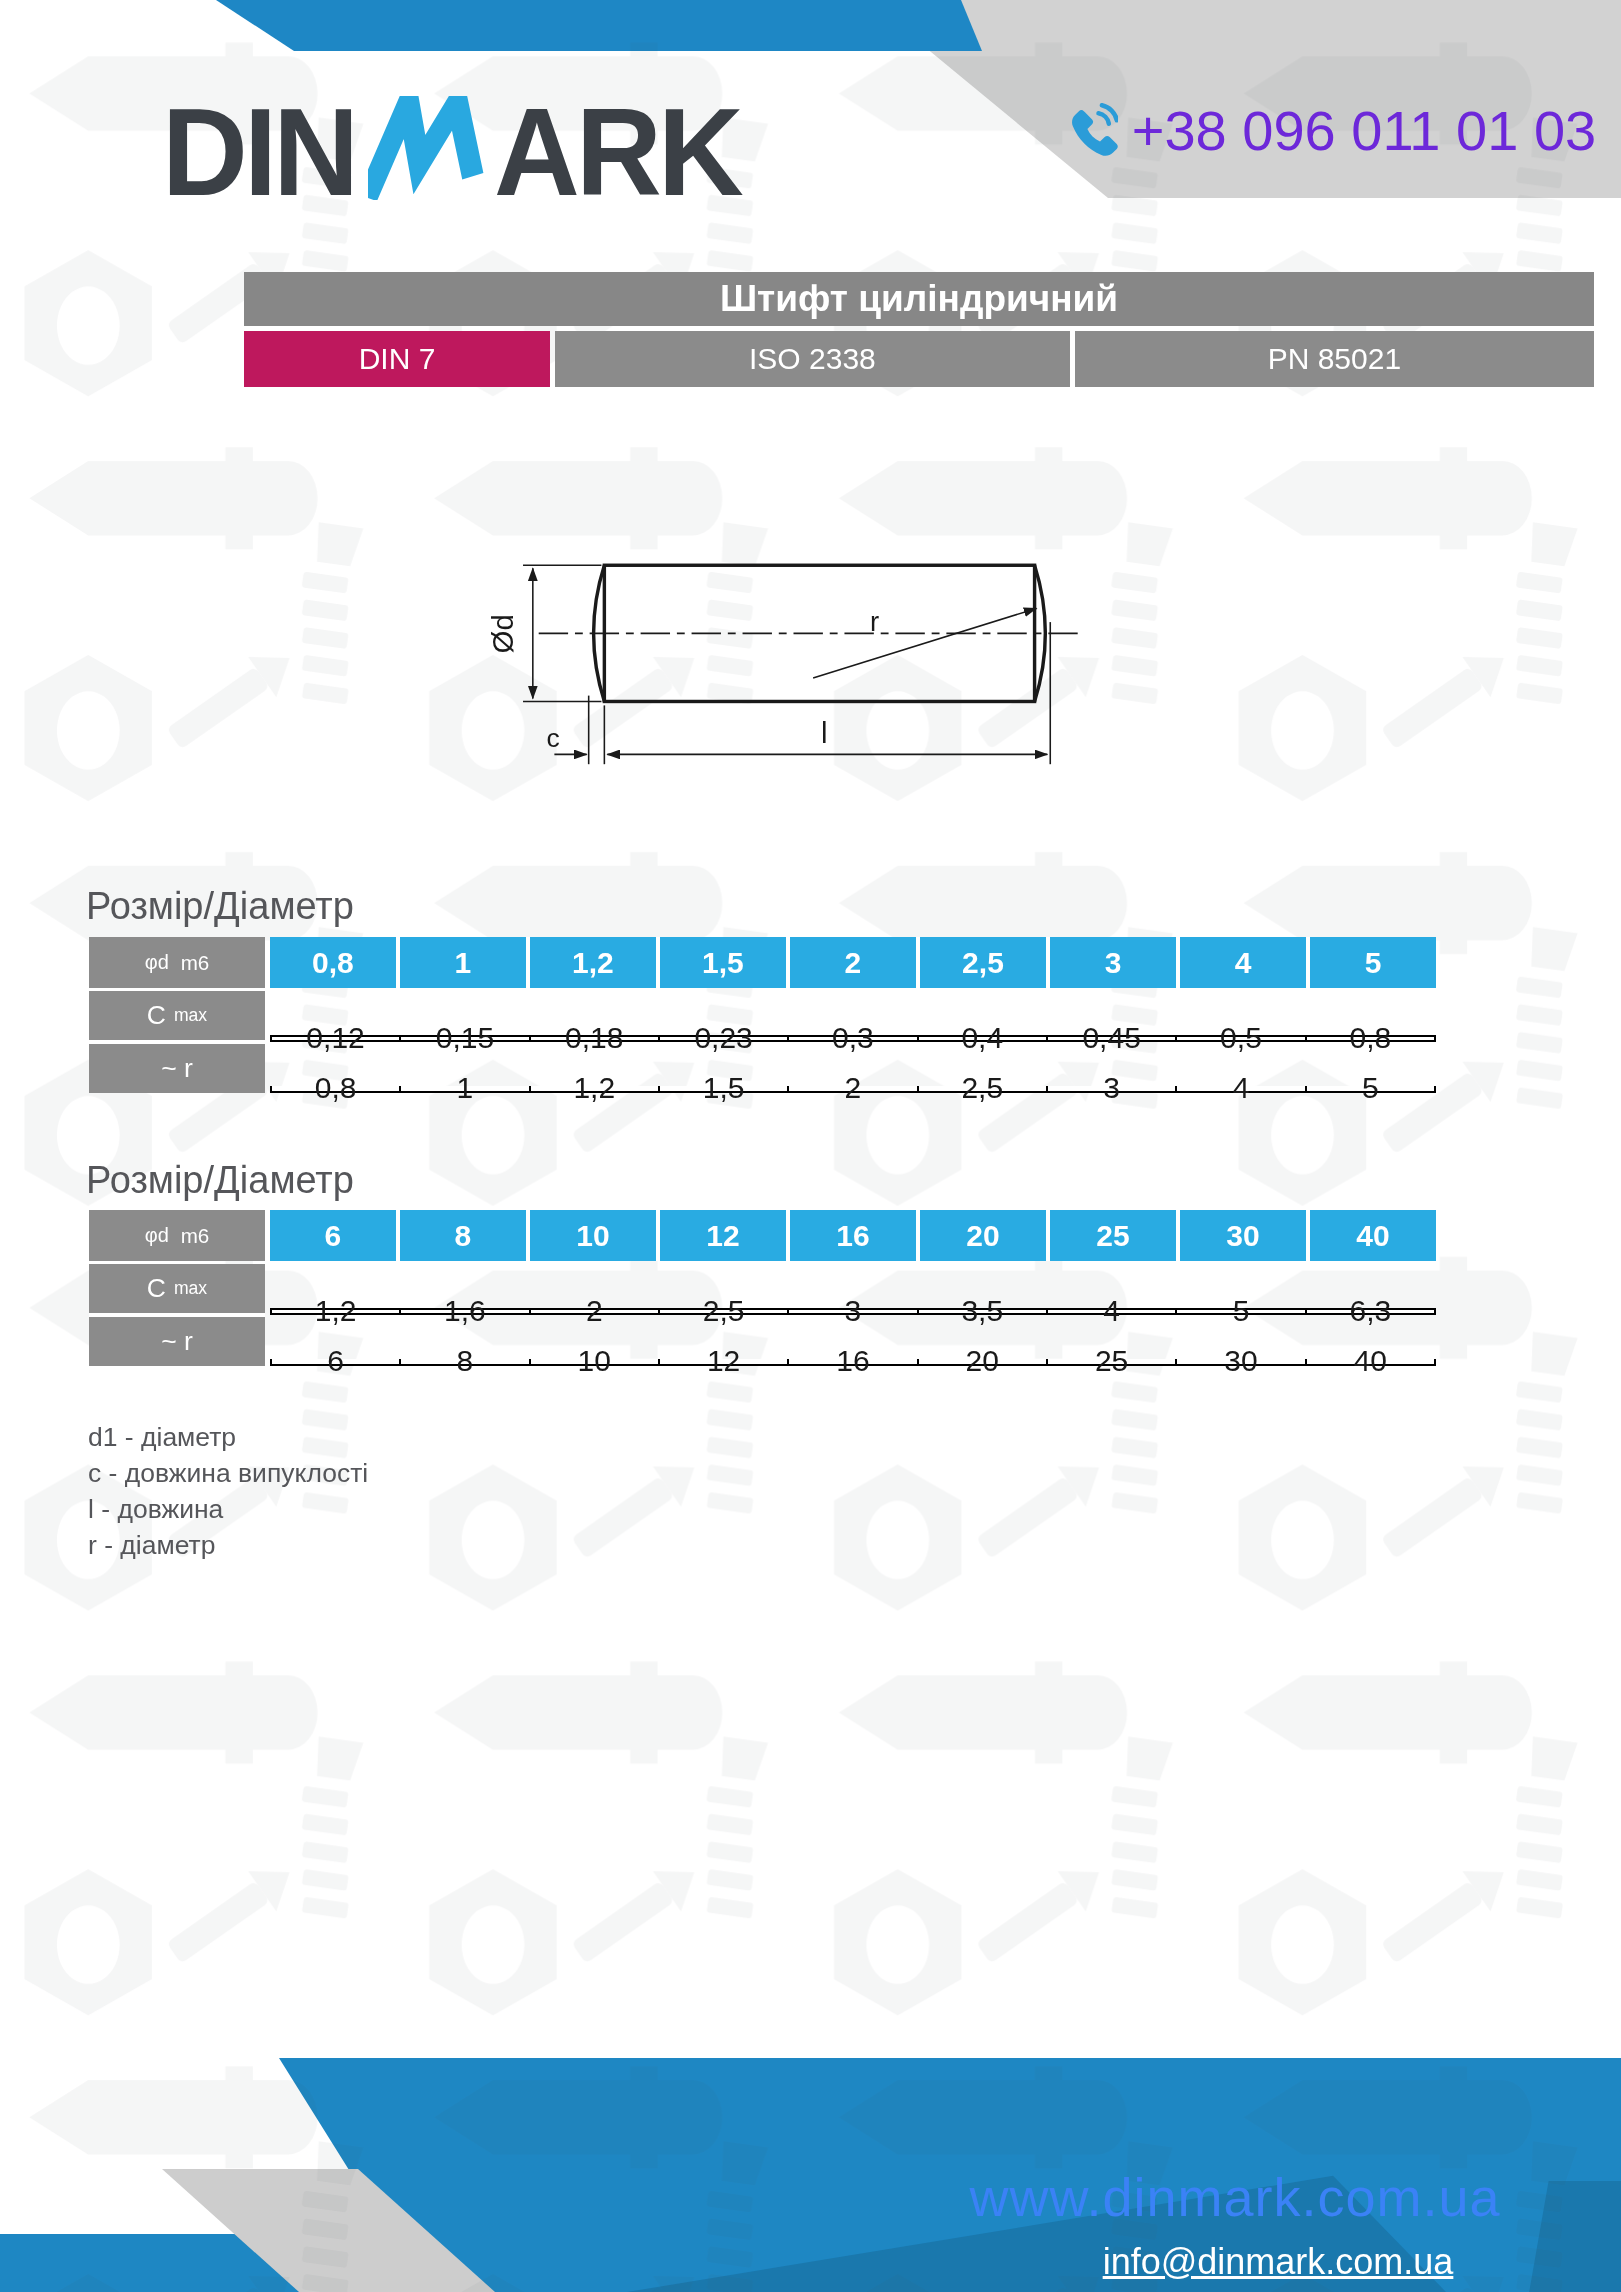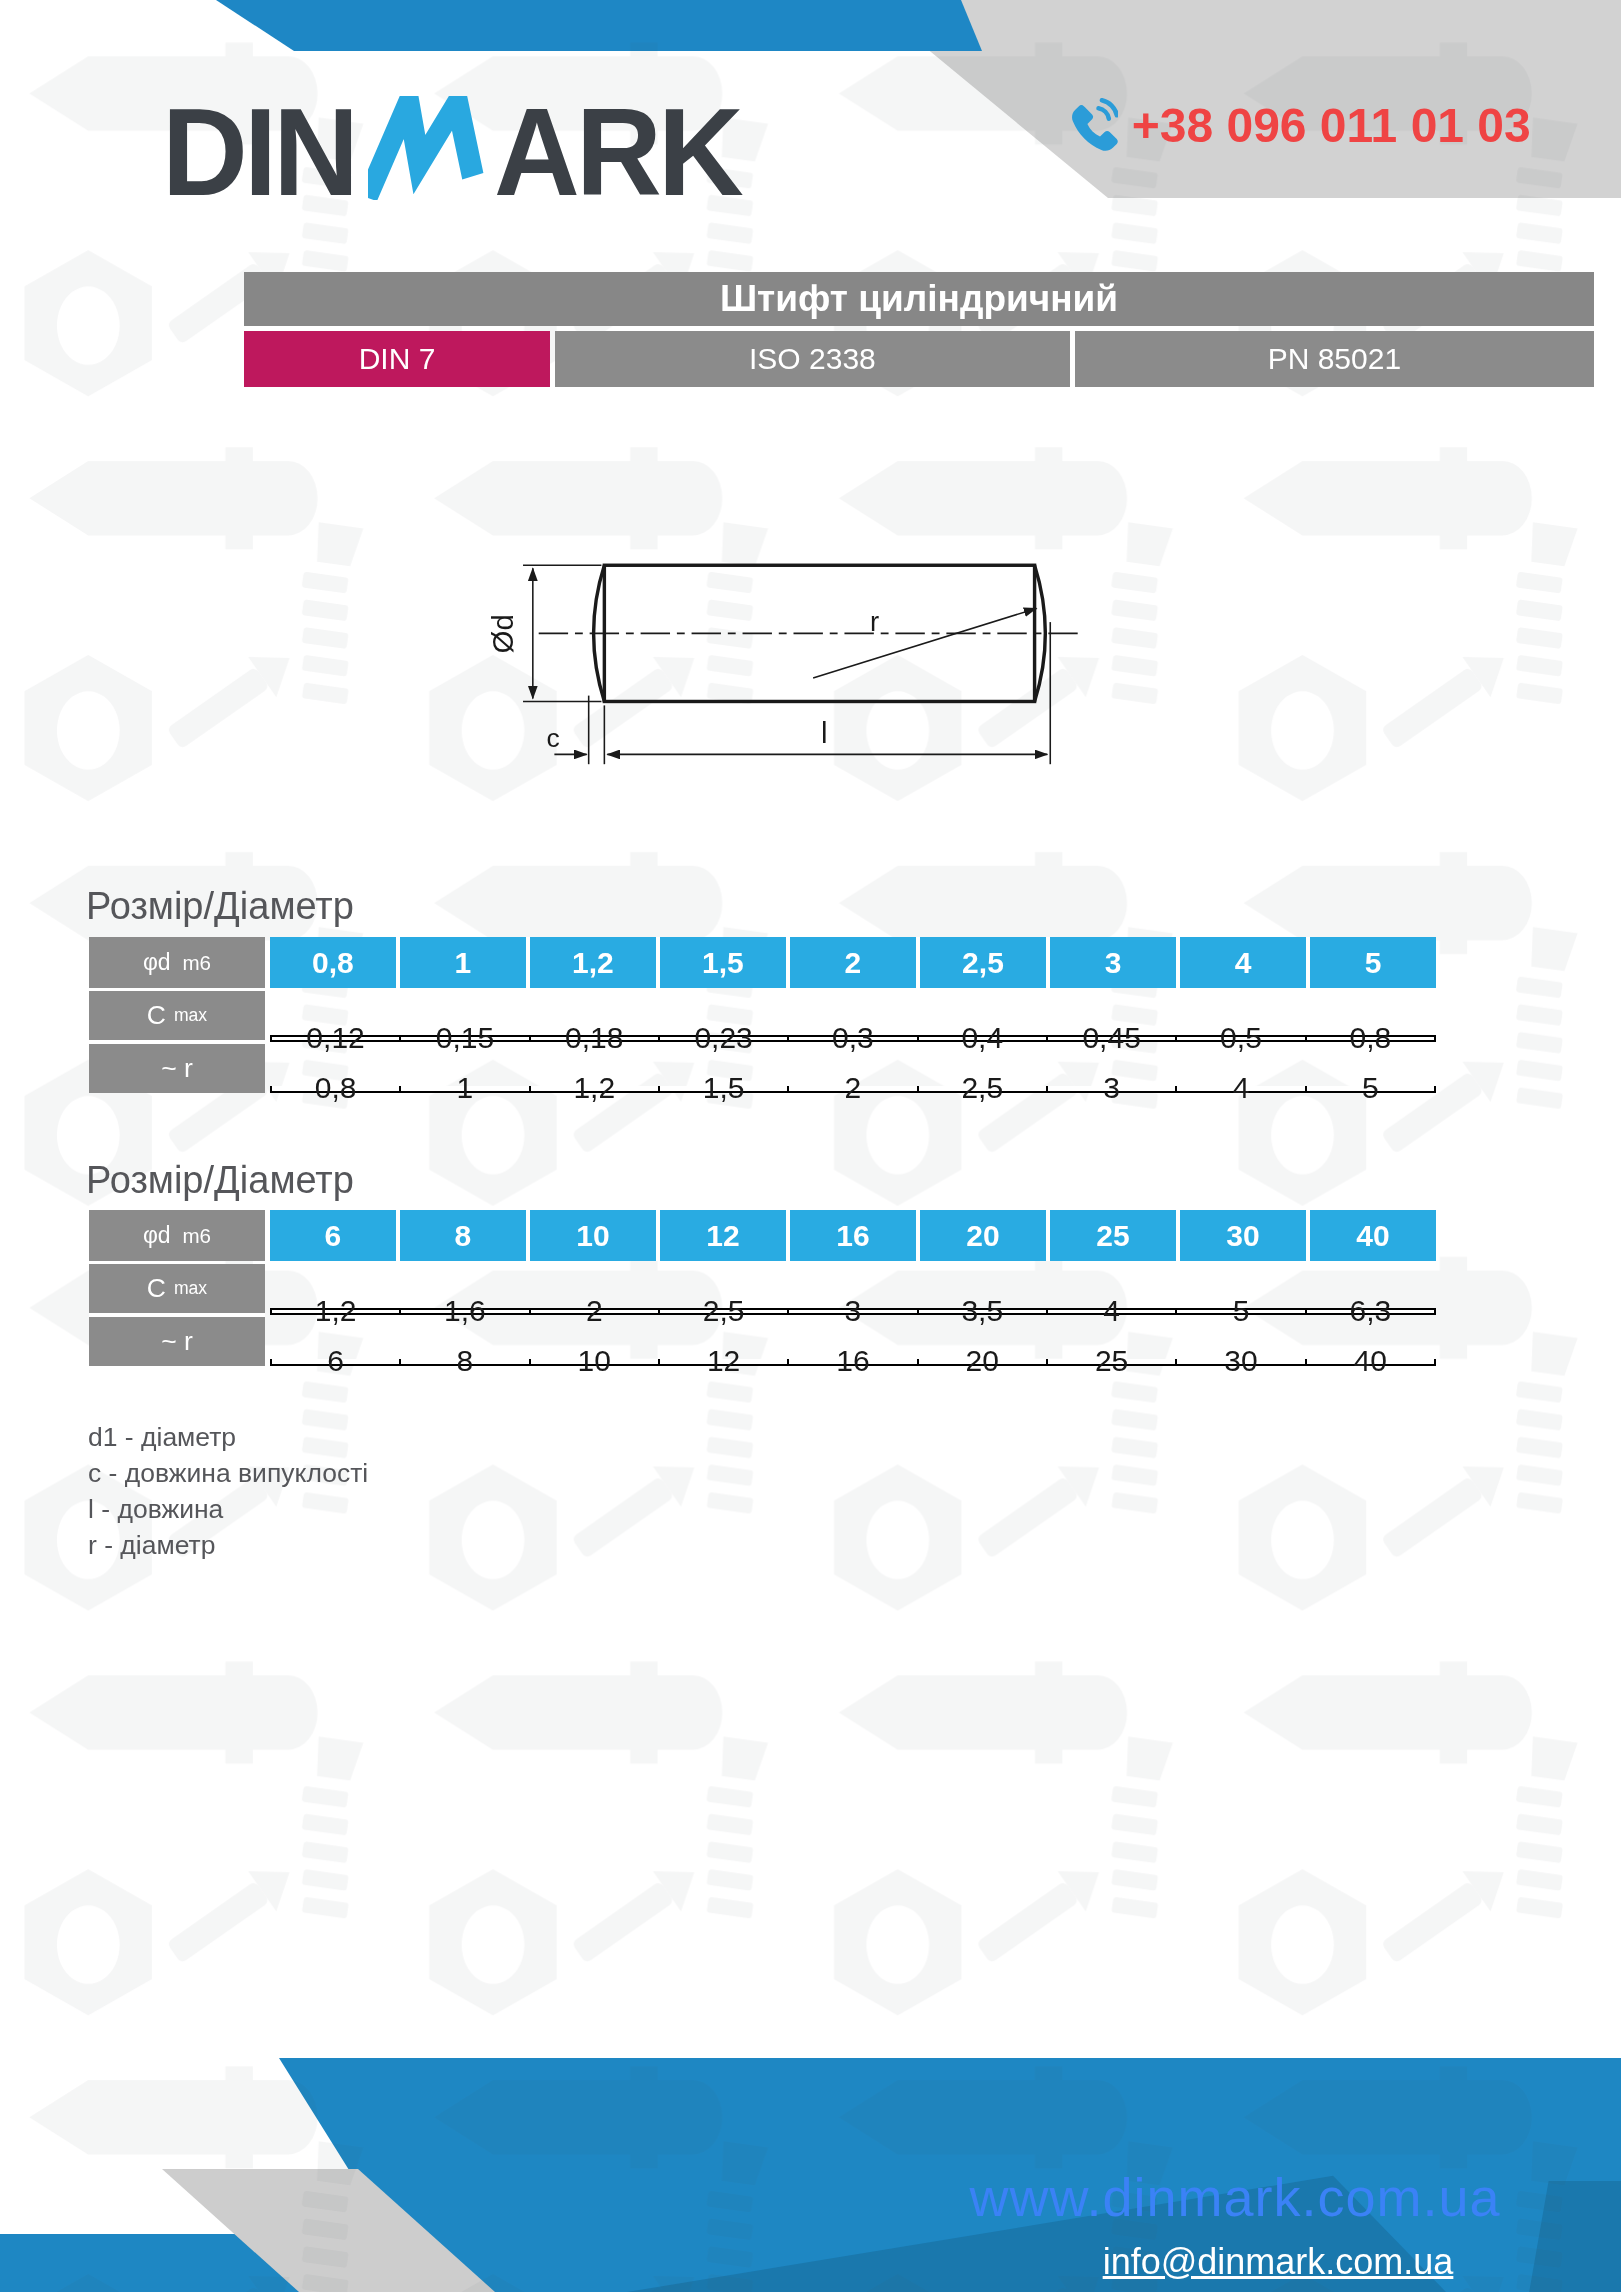--- a/index.html
+++ b/index.html
@@ -14,21 +14,21 @@
            clip-path:polygon(4.9px 0,759px 0,759px 198px,245px 198px);z-index:0;}
 
   
   .logo{left:162px;top:96px;display:flex;align-items:flex-end;z-index:3;}
   .logo .word{font-size:125px;font-weight:bold;line-height:0.78;color:#3b4046;
               letter-spacing:-3.9px;transform:scaleX(.95);transform-origin:left bottom;}
   .logo svg{margin:0 3.9px 0 2px;}
 
   
   .phone{left:1063px;top:98px;display:flex;align-items:center;gap:13.7px;z-index:3;}
-  .phone-text{font-size:48px;color:#ef4444;white-space:nowrap;letter-spacing:0px;font-weight:bold;}
+  .phone-text{font-size:56px;color:#6d28d9;white-space:nowrap;letter-spacing:0px;}
 
   
   .titlebar{left:244px;top:272px;width:1350px;height:54px;background:#878787;color:#ffffff;
             display:flex;align-items:center;justify-content:center;
             font-size:37px;font-weight:bold;z-index:3;}
   .stdrow{left:244px;top:331px;width:1350px;height:56px;display:flex;gap:4.9px;z-index:3;}
   .stdcell{display:flex;align-items:center;justify-content:center;color:#fff;font-size:30px;}
   .std-din{width:306px;background:#be185d;}
   .std-iso{width:515px;background:#8b8b8b;}
   .std-pn{flex:1;background:#8b8b8b;}
@@ -49,21 +49,21 @@
          justify-content:center;gap:11.8px;box-sizing:border-box;}
   .t-row.r1 .t-lbl{border-bottom:2px solid #fff;}
   .t-row.r2 .t-lbl{border-top:2px solid #fff;}
   .t-cells{flex:1;display:flex;margin-left:4.9px;}
   .t-cell{flex:1;display:flex;align-items:center;justify-content:center;box-sizing:border-box;}
   .cell-head{background:#29abe2;color:#fff;font-weight:bold;font-size:30px;border-right:4.9px solid #fff;}
   .t-cells .cell-head:last-child{border-right:none;}
   .cell-data{background:#fff;color:#1a1a1a;font-size:30px;border:2.9px solid #000;border-left:none;margin-top:44px;}
   .t-cells .cell-data:first-child{border-left:2.9px solid #000;}
   .t-row.r2 .cell-data{border-top:none;}
-  .corner-main{font-size:23px;}
+  .corner-main{font-size:20px;}
   .corner-sub{font-size:20.6px;}
   .lbl-main{font-size:26.5px;}
   .lbl-sub{font-size:17.6px;margin-left:-3.9px;}
 
   
   .legend{left:88px;top:1419px;font-size:26.5px;color:#55565a;line-height:36px;z-index:3;}
 
   
   .foot-blue{left:0;top:2058px;width:1621px;height:234px;background:#1e87c3;
              clip-path:polygon(279px 0,1621px 0,1621px 234px,0 234px,0 176px,389px 176px);z-index:1;}

